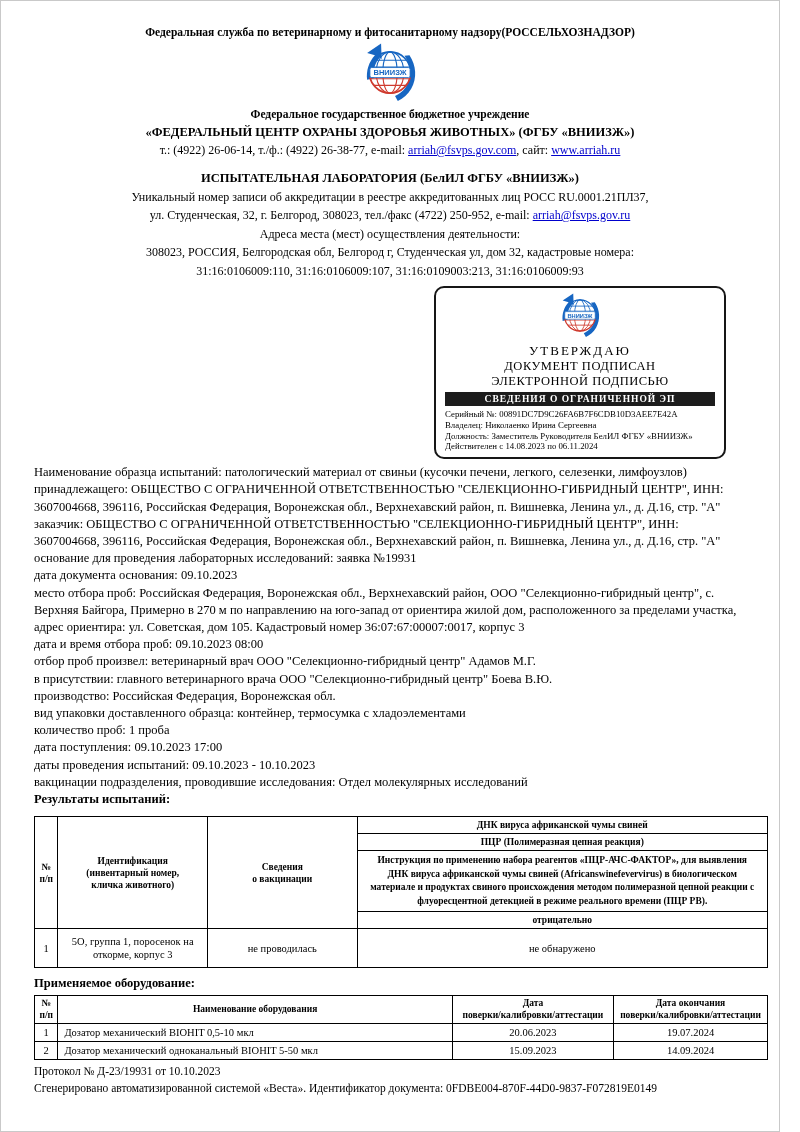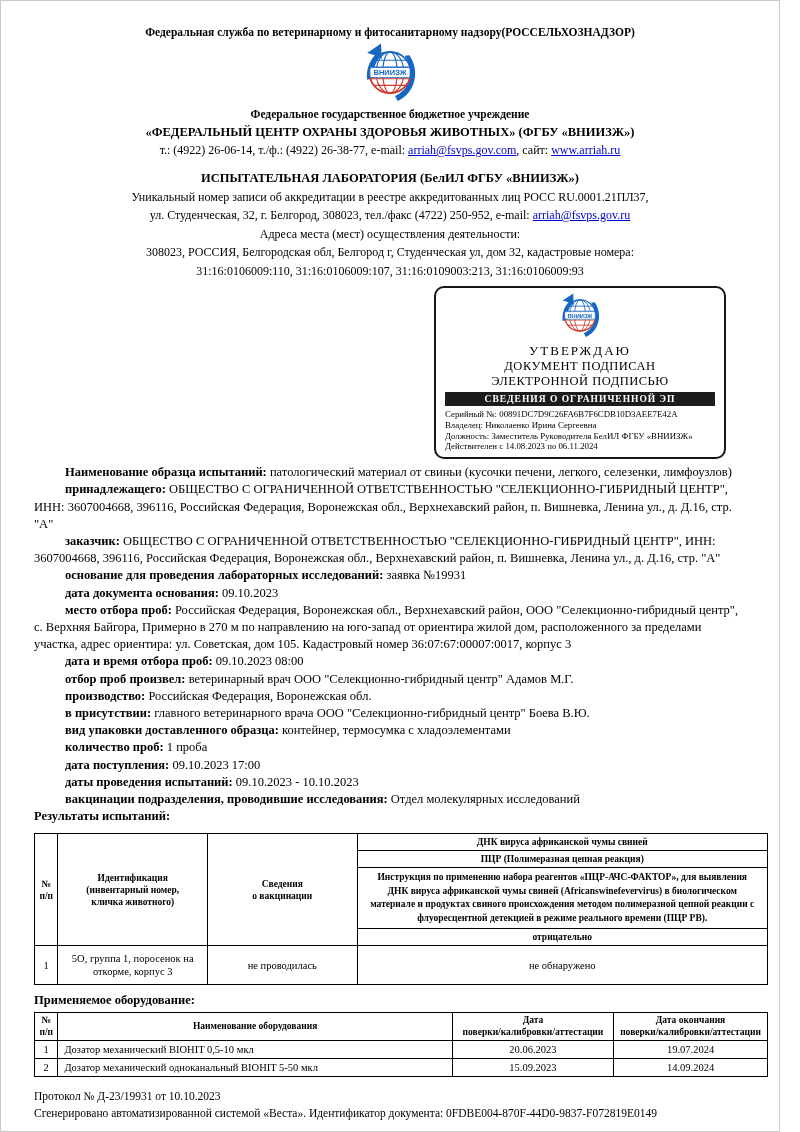--- a/index.html
+++ b/index.html
@@ -28,37 +28,37 @@
   .stamp-head { flex:1; text-align:center; }
   .stamp-approve { font-size:13px; letter-spacing:2px; line-height:16px; }
   .stamp-signed  { font-size:12.5px; letter-spacing:.5px; line-height:14.5px; }
   .stamp-banner  { background:#1c1c1c; color:#fff; font-size:9.5px; font-weight:bold;
                    text-align:center; letter-spacing:1px; padding:2px 0; margin:4px 0 3px; }
   .stamp-detail  { font-size:8.8px; line-height:10.8px; white-space:nowrap; }
   
   .doc-title { font-size:15px; font-weight:bold; text-align:center; margin-top:8px; line-height:20px; }
   .body-block { margin-top:5px; font-size:12.5px; line-height:17.2px; }
   .body-block p { margin:0; }
-  .flabel { font-weight:bold;margin-left:31px; }
+  .flabel { font-weight:normal; }
   .results-heading { font-weight:bold; }
   
   table { border-collapse:collapse; width:734px; table-layout:fixed; }
   td { border:1px solid #000; vertical-align:middle; }
   .results { margin-top:8px; }
   .results .th { font-weight:bold; font-size:9.5px; text-align:center; padding:2px 4px; line-height:12px; }
   .results .doc { font-size:9.5px; line-height:13.5px; padding:3px 10px; }
   .results .cell { font-size:10.5px; text-align:center; padding:6px 4px; line-height:13px; }
   .pre { white-space:pre-line; }
   .equip-title { font-size:12.5px; font-weight:bold; margin-top:7px; line-height:17px; }
   .equipment { margin-top:3px; }
   .equipment .th { font-weight:bold; font-size:9.5px; text-align:center; padding:2px 3px; line-height:11.5px; }
   .equipment .cell { font-size:10.5px; text-align:center; padding:2px 3px; line-height:13px; }
   .equipment .name { text-align:left; padding-left:6px; }
   
-  .footer { margin-top:11px; font-size:11.5px; line-height:17px; }
+  .footer { margin-top:3px; font-size:11.5px; line-height:17px; }
 </style>
 </head>
 <body>
 
 <svg width="0" height="0" style="position:absolute" aria-hidden="true">
   <defs>
     <clipPath id="cp-top">
         <rect x="0" y="0" width="100" height="46"></rect>
       </clipPath>
     <clipPath id="cp-bot">
@@ -131,22 +131,22 @@
 
   <div class="body-block">
     <p><b class="flabel">Наименование образца испытаний:</b> <span>патологический материал от свиньи (кусочки печени, легкого, селезенки, лимфоузлов)</span></p>
     <p><b class="flabel">принадлежащего:</b> <span>ОБЩЕСТВО С ОГРАНИЧЕННОЙ ОТВЕТСТВЕННОСТЬЮ "СЕЛЕКЦИОННО-ГИБРИДНЫЙ ЦЕНТР", ИНН: 3607004668, 396116, Российская Федерация, Воронежская обл., Верхнехавский район, п. Вишневка, Ленина ул., д. Д.16, стр. "А"</span></p>
     <p><b class="flabel">заказчик:</b> <span>ОБЩЕСТВО С ОГРАНИЧЕННОЙ ОТВЕТСТВЕННОСТЬЮ "СЕЛЕКЦИОННО-ГИБРИДНЫЙ ЦЕНТР", ИНН: 3607004668, 396116, Российская Федерация, Воронежская обл., Верхнехавский район, п. Вишневка, Ленина ул., д. Д.16, стр. "А"</span></p>
     <p><b class="flabel">основание для проведения лабораторных исследований:</b> <span>заявка №19931</span></p>
     <p><b class="flabel">дата документа основания:</b> <span>09.10.2023</span></p>
     <p><b class="flabel">место отбора проб:</b> <span>Российская Федерация, Воронежская обл., Верхнехавский район, ООО "Селекционно-гибридный центр", с. Верхняя Байгора, Примерно в 270 м по направлению на юго-запад от ориентира жилой дом, расположенного за пределами участка, адрес ориентира: ул. Советская, дом 105. Кадастровый номер 36:07:67:00007:0017, корпус 3</span></p>
     <p><b class="flabel">дата и время отбора проб:</b> <span>09.10.2023 08:00</span></p>
     <p><b class="flabel">отбор проб произвел:</b> <span>ветеринарный врач ООО "Селекционно-гибридный центр" Адамов М.Г.</span></p>
+    <p><b class="flabel">в присутствии:</b> <span>главного ветеринарного врача ООО "Селекционно-гибридный центр" Боева В.Ю.</span></p>
     <p><b class="flabel">производство:</b> <span>Российская Федерация, Воронежская обл.</span></p>
-    <p><b class="flabel">в присутствии:</b> <span>главного ветеринарного врача ООО "Селекционно-гибридный центр" Боева В.Ю.</span></p>
     <p><b class="flabel">вид упаковки доставленного образца:</b> <span>контейнер, термосумка с хладоэлементами</span></p>
     <p><b class="flabel">количество проб:</b> <span>1 проба</span></p>
     <p><b class="flabel">дата поступления:</b> <span>09.10.2023 17:00</span></p>
     <p><b class="flabel">даты проведения испытаний:</b> <span>09.10.2023 - 10.10.2023</span></p>
     <p><b class="flabel">вакцинации подразделения, проводившие исследования:</b> <span>Отдел молекулярных исследований</span></p>
     <p class="results-heading">Результаты испытаний:</p>
   </div>
 
   <table class="results">
     <colgroup>

